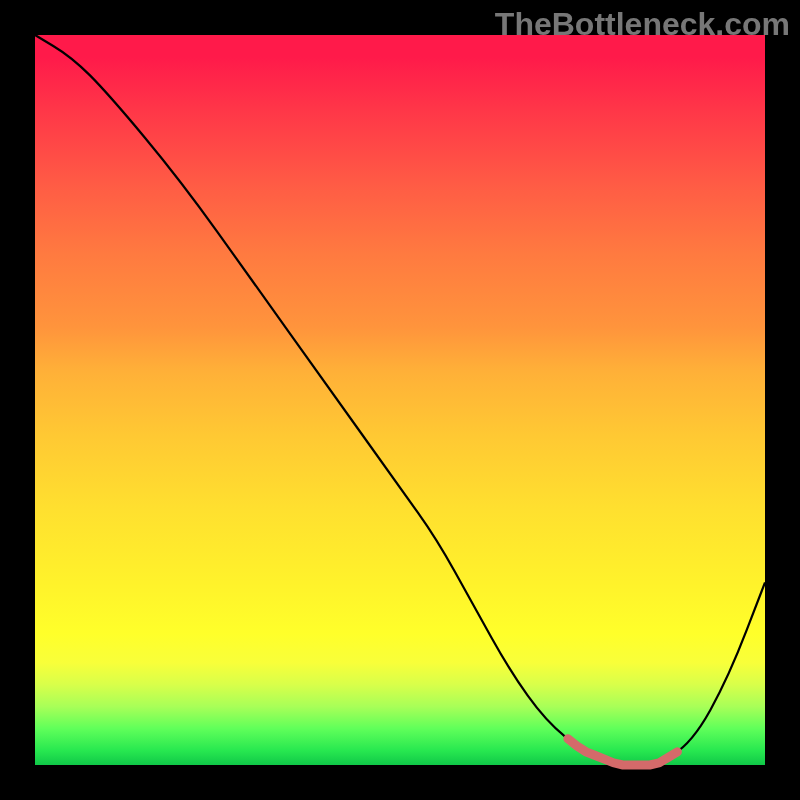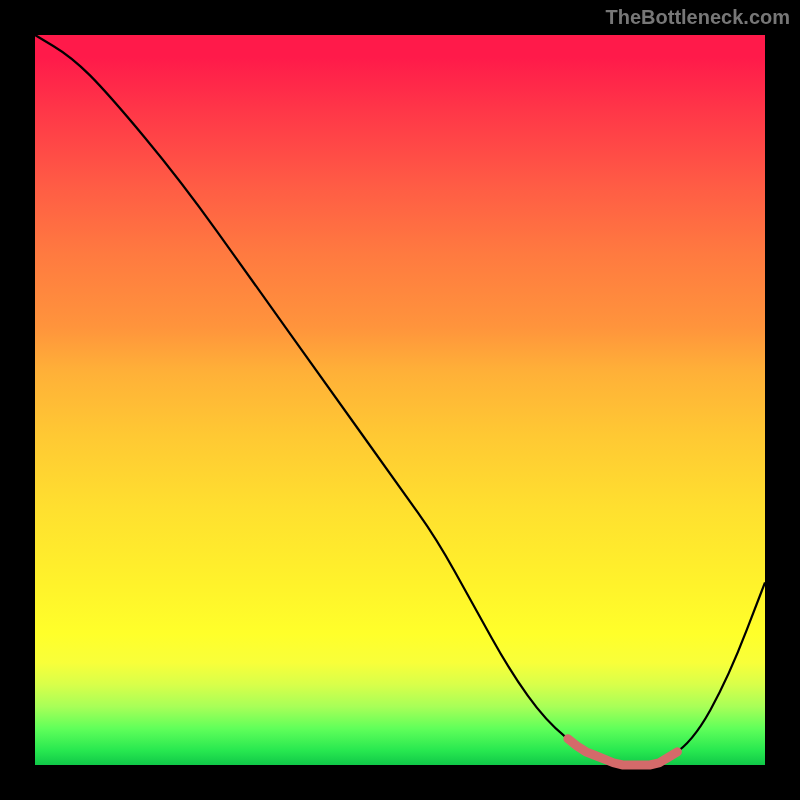--- a/index.html
+++ b/index.html
@@ -9,21 +9,21 @@
     background: #000;
     position: relative;
     font-family: Arial, sans-serif;
     overflow: hidden;
   }
   .watermark {
     position: absolute;
     top: 6px;
     right: 10px;
     color: #777;
-    font-size: 20px;
+    font-size: 32px;
     font-weight: bold;
     z-index: 10;
   }
   .plot-area {
     position: absolute;
     left: 35px;
     top: 35px;
     width: 730px;
     height: 730px;
   }

